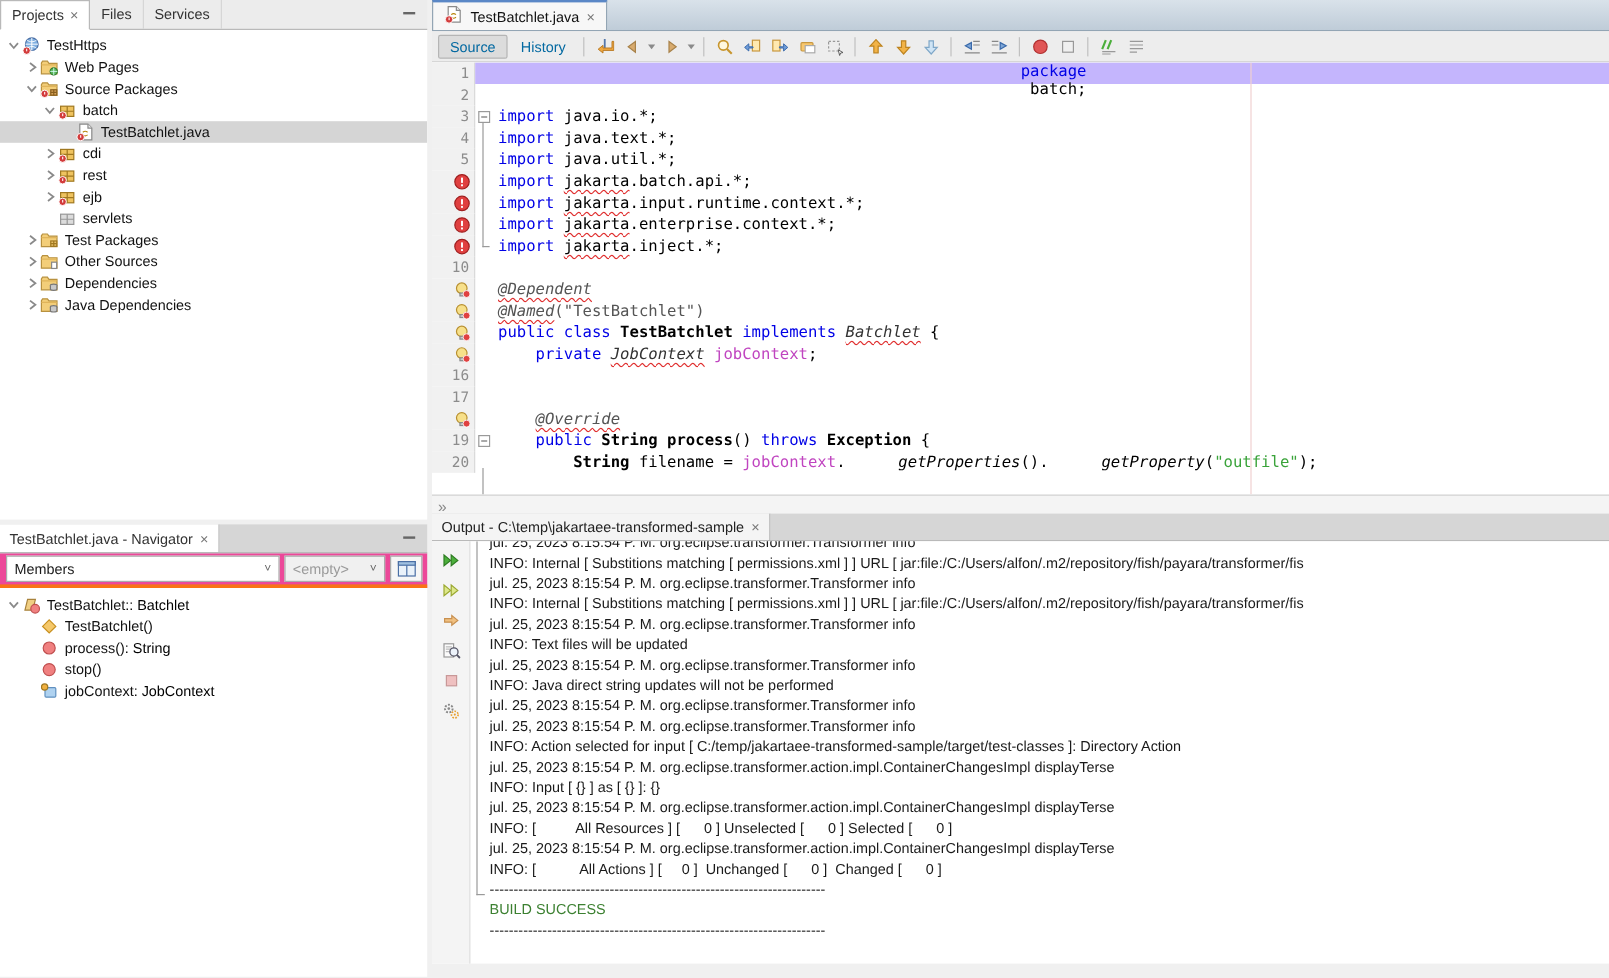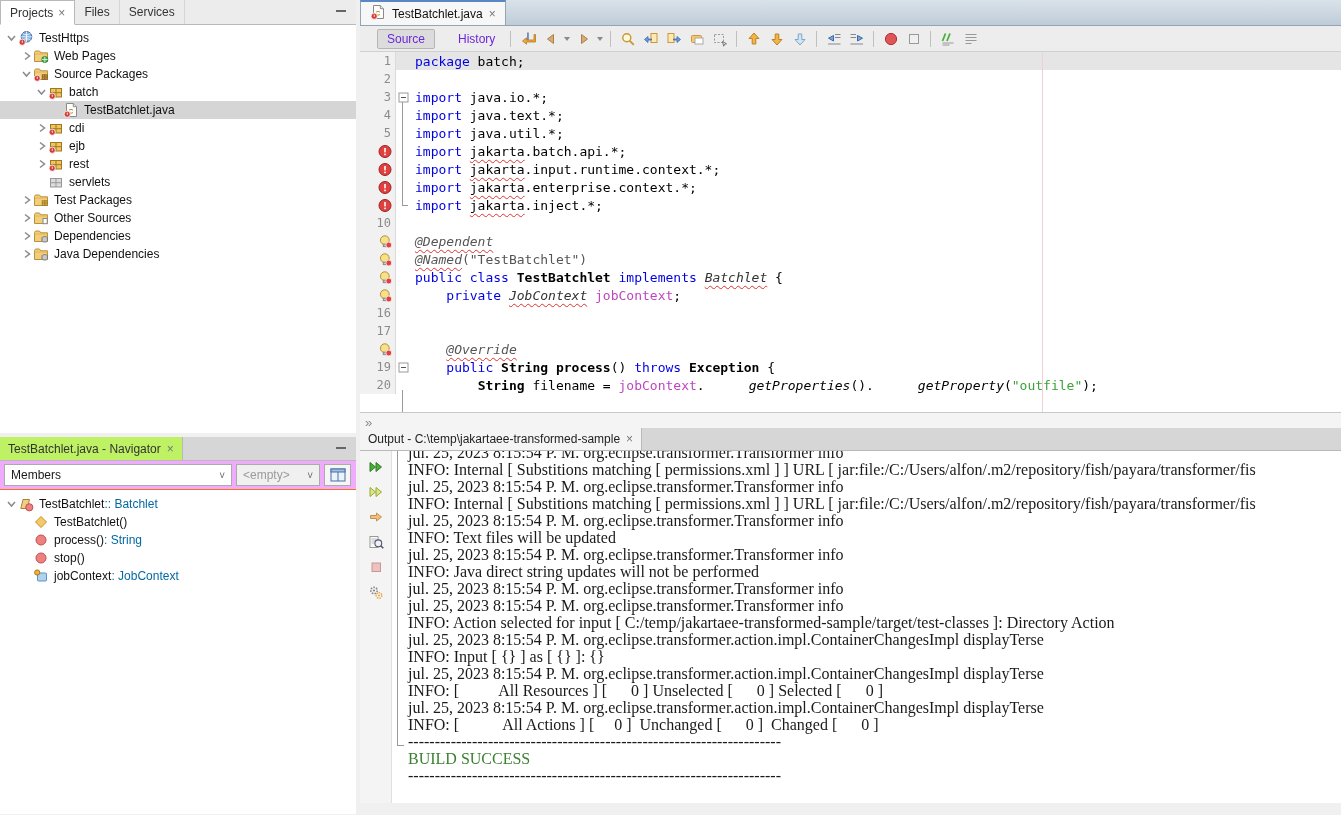--- a/index.html
+++ b/index.html
@@ -14,55 +14,55 @@
   .ptab { display:flex; align-items:center; gap:5px; padding:0 9px; color:#333; border-right:1px solid #d6d6d6; cursor:default; }
   .ptab.sel { background:#ffffff; border:1px solid #b9b9b9; border-bottom:1px solid #fff; margin-bottom:-1px; }
   .closex { color:#777; font-size:12px; line-height:1; }
   .minbtn { position:absolute; right:10px; top:9px; width:10px; height:3px; border-bottom:2px solid #666; }
   #projects-body { background:#fff; height:408px; overflow:hidden; padding-top:4px; }
   .tree-row { height:18px; display:flex; align-items:center; white-space:nowrap; }
   .tree-row.sel { background:#d5d5d5; }
   .tr-exp { width:14px; height:14px; flex:0 0 14px; display:flex; align-items:center; justify-content:center; }
   .tr-ico { width:17px; height:16px; flex:0 0 17px; display:flex; align-items:center; }
   .tr-lbl { padding-left:4px; color:#111; }
-  .tr-sfx { color:#0369a1; }
+  .tr-sfx { color:#000000; }
 
   #nav-panel { top:437px; left:0; width:356px; height:378px; }
   .navtabrow { height:24px; background:#d6d6d6; border-bottom:1px solid #b9b9b9; display:flex; position:relative; }
-  .navtab { background:#bef264; border-right:1px solid #b9b9b9; display:flex; align-items:center; gap:6px; padding:0 8px; color:#333; }
-  #nav-toolbar { height:29px; background:#f0abfc; display:flex; align-items:center; gap:4px; padding:0 4px; border-bottom:1px solid #f97316; }
+  .navtab { background:#ffffff; border-right:1px solid #b9b9b9; display:flex; align-items:center; gap:6px; padding:0 8px; color:#333; }
+  #nav-toolbar { height:29px; background:#ec4899; display:flex; align-items:center; gap:4px; padding:0 4px; border-bottom:3px solid #f97316;justify-content:flex-end; }
   .combo { height:22px; background:#fff; border:1px solid #ababab; display:flex; align-items:center; justify-content:space-between; padding:0 6px; }
   .combo.disabled { background:#f0f0f0; color:#9a9a9a; }
   .combo .carr { color:#666; font-size:10px; }
   #members-combo { width:228px; }
   #empty-combo { width:84px; }
   .sqbtn { width:27px; height:22px; border:1px solid #ababab; background:#f6f6f6; display:flex; align-items:center; justify-content:center; }
   #nav-tree { background:#fff; height:324px; padding-top:5px; }
 
   
   #right-col { left:360px; top:0; width:981px; height:815px; }
   #etabrow { height:26px; background:linear-gradient(#d9e2ea,#bfccd8); border-bottom:1px solid #93a5b4; display:flex; }
   .etab { background:#f7f7f7; border-top:2px solid #5a87c6; border-right:1px solid #93a5b4; border-left:1px solid #93a5b4; display:flex; align-items:center; gap:6px; padding:0 9px; color:#111; }
   #etoolbar { height:26px; background:#ededed; border-bottom:1px solid #d0d0d0; display:flex; align-items:center; padding-left:5px; gap:2px; }
-  .segbtn { padding:2px 9px; border-radius:2px; color:#6d28d9;margin-left:12px; }
+  .segbtn { padding:2px 9px; border-radius:2px; color:#0369a1; }
   .segbtn.sel { background:#dcdcdc; border:1px solid #b5b5b5; }
   .tbico { width:21px; height:20px; display:flex; align-items:center; justify-content:center; }
   .tbsep { width:1px; height:16px; background:#c0c0c0; margin:0 4px; }
   .tbcaret { width:8px; height:20px; display:flex; align-items:center; }
 
   #code-area { position:relative; height:360px; background:#fff; overflow:hidden;
     font-family:"DejaVu Sans Mono","Liberation Mono",monospace; font-size:13px; }
   .cline { height:18px; display:flex; align-items:center; }
   .cgut { width:36px; flex:0 0 36px; height:18px; background:#f1f1f1; border-right:1px solid #dadada;
     display:flex; align-items:center; justify-content:flex-end; padding-right:4px;
     color:#8c8c8c; font-size:12px; font-family:"DejaVu Sans Mono",monospace; }
   .cgut svg { margin-right:-1px; }
   .cfold { width:14px; flex:0 0 14px; height:18px; display:flex; align-items:center; justify-content:center; }
   .ctext { flex:1; height:18px; white-space:pre; display:flex; align-items:center; padding-left:5px; }
-  .cline.caret .ctext, .cline.caret .cfold { background:#e5e5e5; }
+  .cline.caret .ctext, .cline.caret .cfold { background:#c4b5fd;flex-direction:column; }
   .kw { color:#0000e6; }
   .pl { color:#000; }
   .bold { color:#000; font-weight:bold; }
   .typ { color:#333; font-style:italic; text-decoration:underline wavy #e03030 1px; text-underline-offset:3px; }
   .ann { color:#555; font-style:italic; text-decoration:underline wavy #e03030 1px; text-underline-offset:3px; }
   .annp { color:#555; }
   .und { color:#000; text-decoration:underline wavy #e03030 1px; text-underline-offset:3px; }
   .fld { color:#c045c0; }
   .mth { color:#000; font-style:italic;margin-left:44px; }
   .str { color:#3aa33a; }
@@ -73,21 +73,21 @@
 
   #breadcrumb { height:20px; background:#f4f4f4; border-top:1px solid #c8c8c8; display:flex; align-items:center; padding-left:5px; }
 
   #out-panel { top:428px; left:0; width:981px; height:375px; }
   #otabrow { height:23px; background:#d6d6d6; border-bottom:1px solid #b9b9b9; display:flex; }
   .otab { background:#f4f4f4; border-right:1px solid #b9b9b9; display:flex; align-items:center; gap:6px; padding:0 8px; color:#222; }
   #out-body { display:flex; height:352px; background:#fff; }
   #out-btns { width:32px; flex:0 0 32px; background:#f4f4f4; border-right:1px solid #e0e0e0; display:flex; flex-direction:column; align-items:center; padding-top:5px; gap:4px; }
   .obtn { width:22px; height:21px; display:flex; align-items:center; justify-content:center; }
   #out-lines-wrap { position:relative; flex:1; overflow:hidden; }
-  #olines { margin-top:-7px; padding-left:16px; font-family:Liberation Serif, serif; font-size:16px; }
+  #olines { margin-top:-7px; padding-left:16px; font-family:Liberation Sans, sans-serif; font-size:12px; }
   .oline { height:17px; line-height:17px; white-space:pre; color:#1a1a1a; }
   .oline.success { color:#3c8031; }
   #oguide { position:absolute; left:5px; top:0; width:7px; height:295px; border-left:1px solid #9a9a9a; border-bottom:1px solid #9a9a9a; }
 </style>
 </head>
 <body>
 
 <div id="stage">
 
   <div id="left-col" class="abs">
@@ -216,38 +216,38 @@
               </svg>
             </span>
             <span class="tr-ico">
               <svg width="16" height="16" viewBox="0 0 16 16">
                 <rect x="2.5" y="4.5" width="11" height="8.5" fill="#efc35f" stroke="#a07820"></rect>
                 <path d="M2.5 8.7h11M8 4.5v8.5" stroke="#a07820"></path>
                 <circle cx="4.2" cy="12.2" r="3.1" fill="#d33b3b" stroke="#fff" stroke-width="0.8"></circle>
                 <rect x="3.8" y="10.6" width="0.9" height="2.2" fill="#fff"></rect>
               </svg>
             </span>
-            <span class="tr-lbl">ejb</span>
+            <span class="tr-lbl">rest</span>
           </div>
           <div class="tree-row">
             <span style="width: 34px; flex: 0 0 34px;"></span>
             <span class="tr-exp">
               <svg width="14" height="16" viewBox="0 0 14 16">
                 <path d="M6 4.5l4.5 3.5L6 11.5" fill="none" stroke="#8a8a8a" stroke-width="1.5"></path>
               </svg>
             </span>
             <span class="tr-ico">
               <svg width="16" height="16" viewBox="0 0 16 16">
                 <rect x="2.5" y="4.5" width="11" height="8.5" fill="#efc35f" stroke="#a07820"></rect>
                 <path d="M2.5 8.7h11M8 4.5v8.5" stroke="#a07820"></path>
                 <circle cx="4.2" cy="12.2" r="3.1" fill="#d33b3b" stroke="#fff" stroke-width="0.8"></circle>
                 <rect x="3.8" y="10.6" width="0.9" height="2.2" fill="#fff"></rect>
               </svg>
             </span>
-            <span class="tr-lbl">rest</span>
+            <span class="tr-lbl">ejb</span>
           </div>
           <div class="tree-row">
             <span style="width: 34px; flex: 0 0 34px;"></span>
             <span class="tr-exp"></span>
             <span class="tr-ico">
               <svg width="16" height="16" viewBox="0 0 16 16">
                 <rect x="2.5" y="4.5" width="11" height="8.5" fill="#dcdcdc" stroke="#979797"></rect>
                 <path d="M2.5 8.7h11M8 4.5v8.5" stroke="#979797"></path>
               </svg>
             </span>

